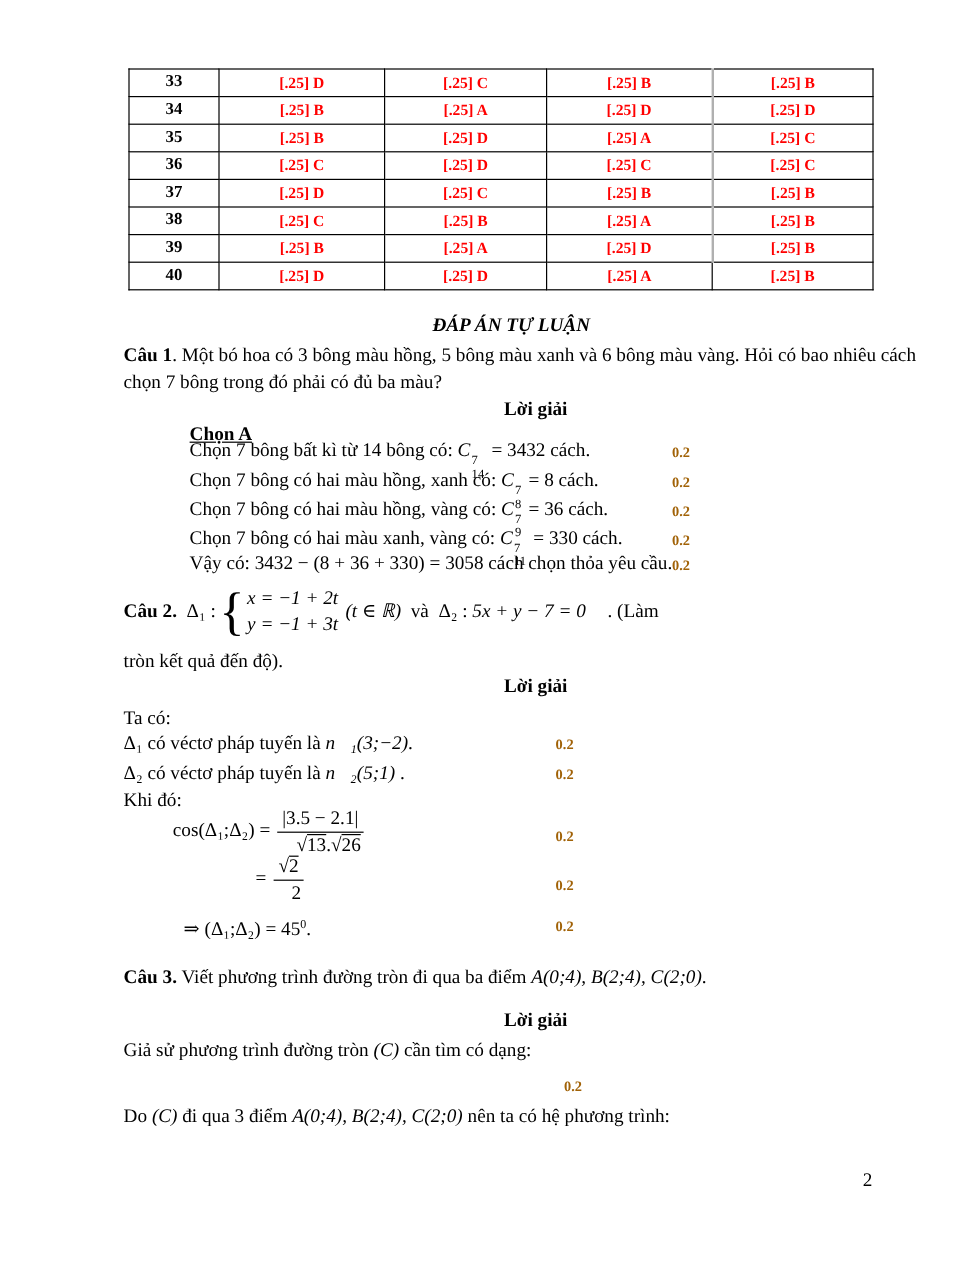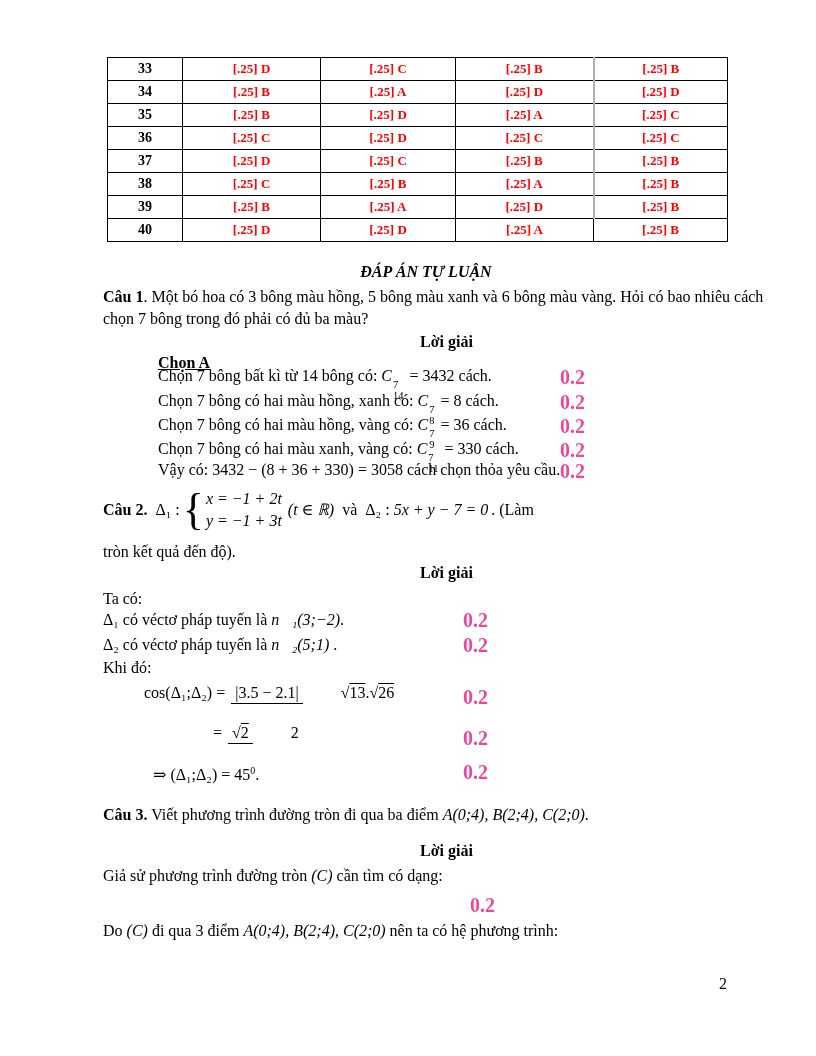--- a/index.html
+++ b/index.html
@@ -2,40 +2,40 @@
 <html><head>
 <meta charset="utf-8">
 <style>
   html,body{margin:0;padding:0;background:#fff;}
   .page{position:relative;width:816px;height:1037px;background:#fff;overflow:hidden;
         font-family:"Liberation Serif","DejaVu Serif",serif;font-size:16px;line-height:22px;color:#000;}
   .abs{position:absolute;white-space:nowrap;}
   .b{font-weight:bold;}
   .i{font-style:italic;}
   .u{text-decoration:underline;}
-  .score{position:absolute;color:#ec4899;font-weight:bold;font-size:20px;white-space:nowrap;}
+  .score{position:absolute;color:#a16207;font-weight:bold;font-size:12px;white-space:nowrap;}
   
   table.ans{border-collapse:collapse;position:absolute;top:57px;left:107px;table-layout:fixed;}
   table.ans td{border:1.5px solid #000;text-align:center;vertical-align:middle;height:19px;padding:0;overflow:hidden;}
   table.ans td.num{font-weight:bold;font-size:14px;}
   table.ans td.a{color:#FF0000;font-weight:bold;font-size:13px;}
   table.ans td.g{border-right:2.2px solid #B0B0B0;}
   
   .cb{display:inline-flex;flex-direction:column;align-items:flex-start;vertical-align:-7px;
       font-size:10.5px;line-height:11px;font-style:normal;margin-left:1px;margin-right:2px;}
   
-  .frac{display:inline-flex;flex-direction:row;align-items:flex-start;vertical-align:middle;
-        margin-left:6px;line-height:21px;gap:36px;}
+  .frac{display:inline-flex;flex-direction:column;align-items:flex-end;vertical-align:middle;
+        margin-left:6px;line-height:21px;}
   .fnum{border-bottom:1.3px solid #000;padding:0 4px;}
   .fden{padding:0 2px;}
   .ovl{text-decoration:overline;}
   .brace{font-size:44px;font-weight:400;line-height:44px;margin-left:3px;}
   .sys{display:inline-flex;flex-direction:column;line-height:22px;font-style:italic;margin-left:2px;}
   .frow{display:flex;align-items:center;}
-  .ml3{margin-left:3px;} .ml4{margin-left:4px;} .ml5{margin-left:5px;} .ml6{margin-left:6px;} .ml8{margin-left:8px;}
+  .ml3{margin-left:18px;} .ml4{margin-left:4px;} .ml5{margin-left:5px;} .ml6{margin-left:6px;} .ml8{margin-left:8px;}
   sup.deg{font-size:10px;}
 </style>
 </head>
 <body>
 
 <div class="page">
 
   <table class="ans">
     <colgroup>
         <col style="width:75px">

